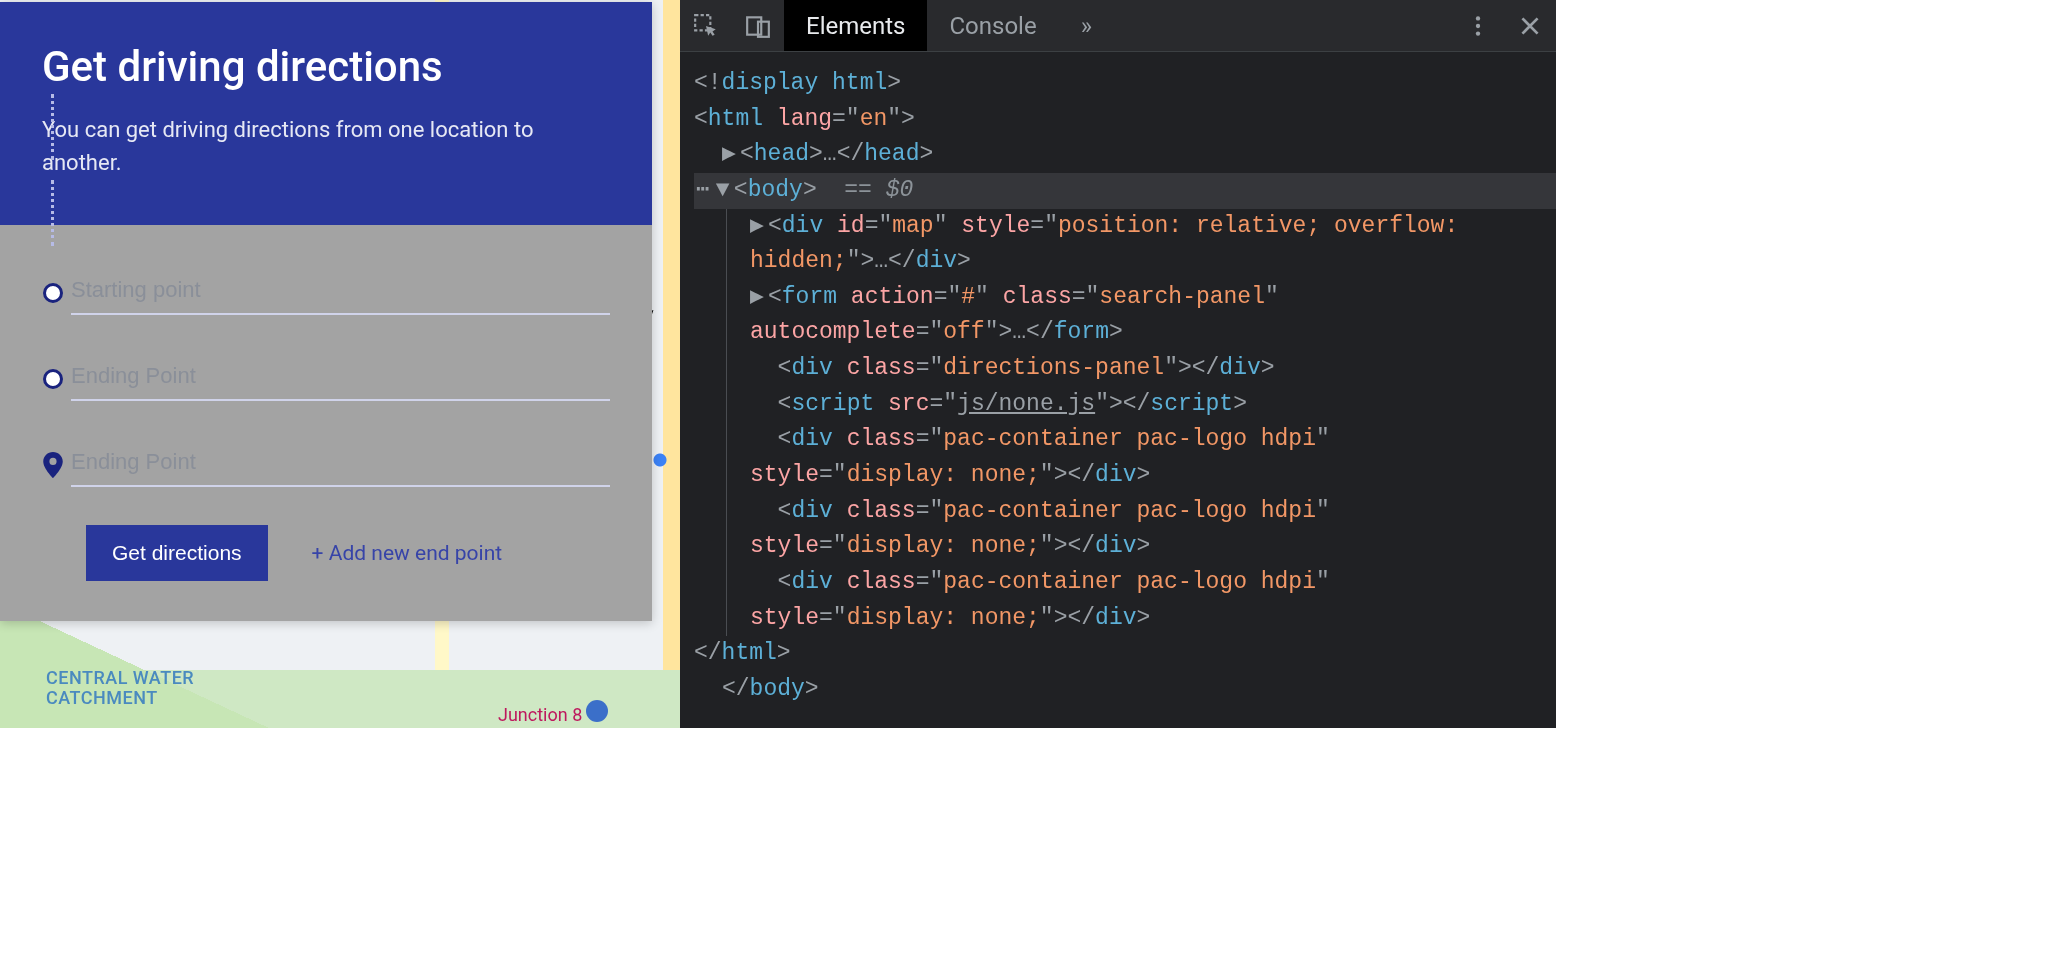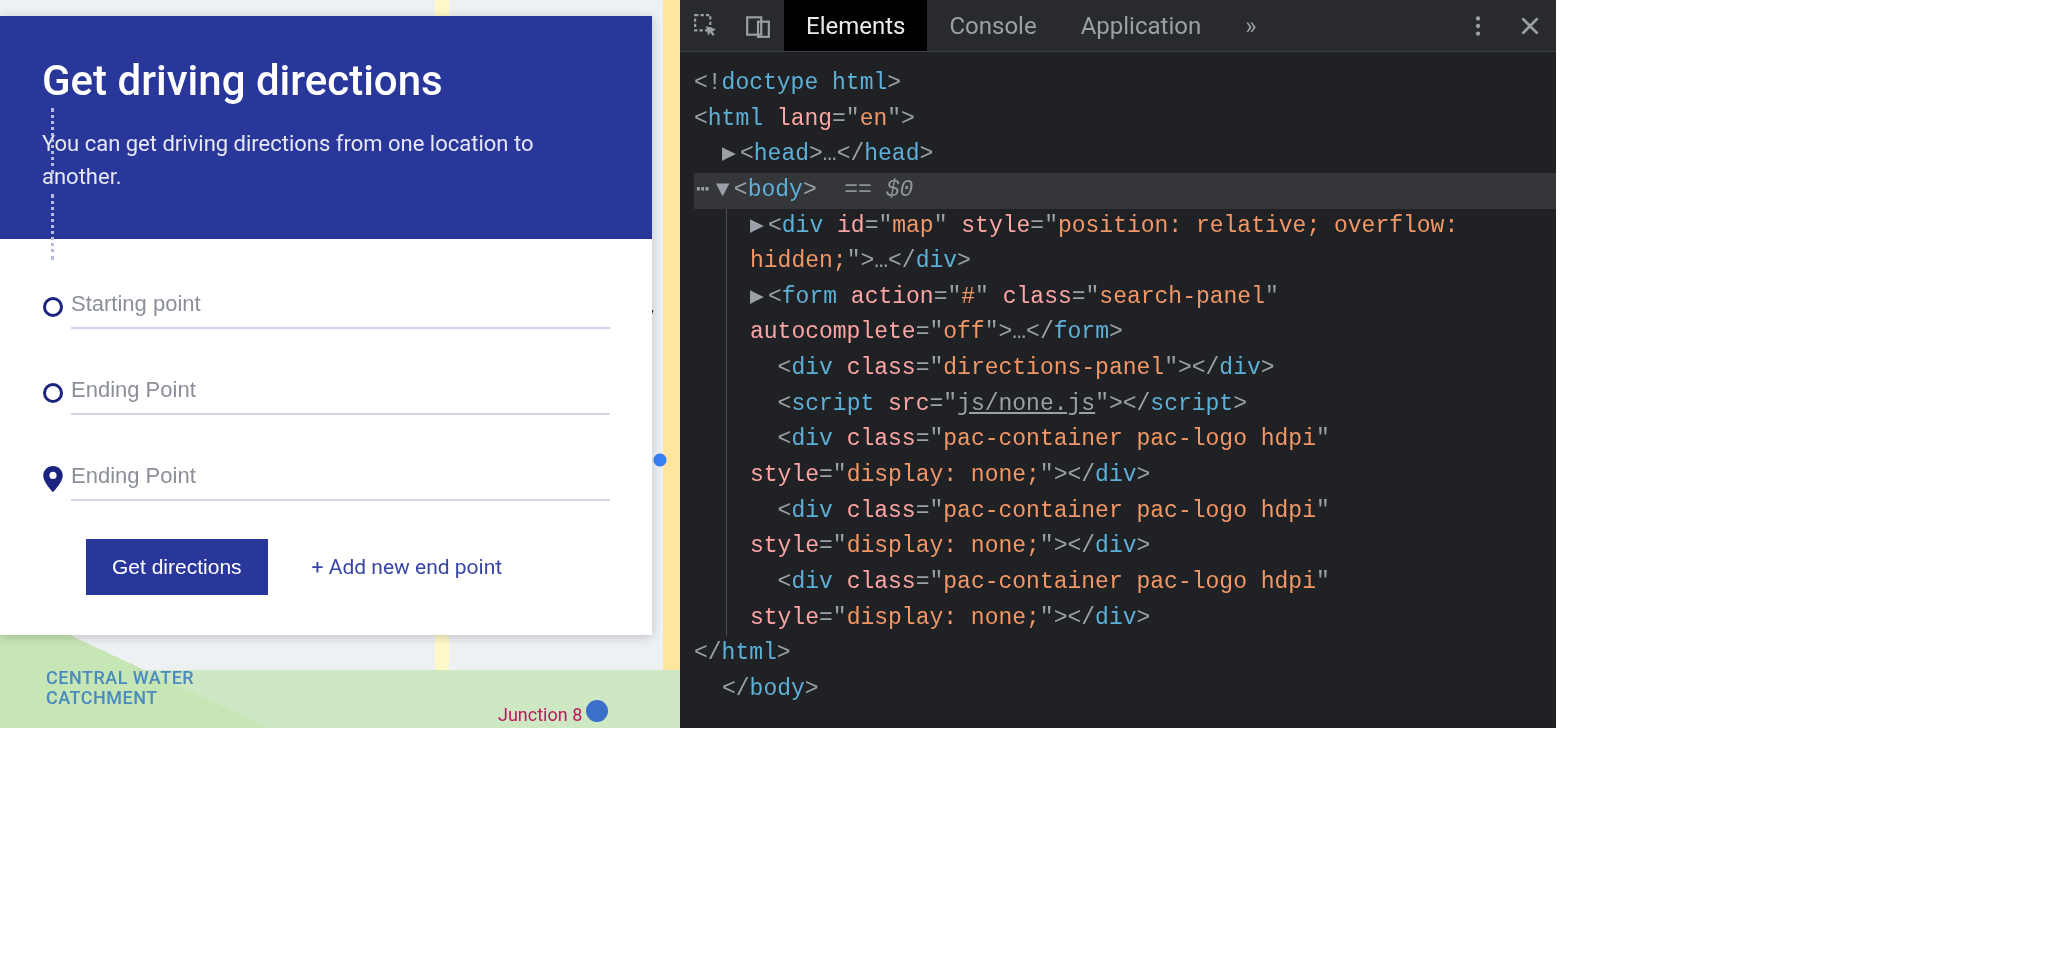--- a/index.html
+++ b/index.html
@@ -36,22 +36,22 @@
     content: "";
     position: absolute;
     border-left: 8px solid black;
     border-right: 8px solid transparent;
     border-bottom: 14px solid transparent;
     border-top: 10px solid black;
     transform: rotate(-20deg);
   }
 
   .panel {
-    position: absolute; left: 0; top: 16px; width: 652px;
-    background: #ffffff; box-shadow: 0 2px 10px rgba(0,0,0,.2);
+    position: absolute; left: 0; top: 2px; width: 652px;
+    background: #a3a3a3; box-shadow: 0 2px 10px rgba(0,0,0,.2);
   }
   .panel-header {
     background: #29379b; color: #fff; padding: 40px 42px 46px;
   }
   .panel-header h1 { font-size: 42px; font-weight: 500; margin-bottom: 22px; }
   .panel-header p  { font-size: 22px; font-weight: 400; line-height: 1.5; color: #e6e8f4; }
 
   .panel-body { padding: 36px 42px 40px; }
   .wp-row { display: flex; align-items: center; gap: 7px; position: relative; height: 64px; }
   .wp-icon { width: 22px; display: flex; justify-content: center; }
@@ -178,39 +178,38 @@
       </svg>
     </div>
     <div class="dt-iconbtn">
       <svg viewBox="0 0 24 24" fill="none" stroke="currentColor" stroke-width="2">
         <rect x="2" y="4" width="13" height="16"></rect>
           <rect x="12" y="8" width="10" height="14"></rect>
       </svg>
     </div>
     <div class="dt-tab active">Elements</div>
     <div class="dt-tab">Console</div>
-    <div class="dt-tab">Application</div>
     <div class="dt-tab">»</div>
     <div class="dt-spacer"></div>
     <div class="dt-iconbtn">
       <svg viewBox="0 0 24 24" fill="currentColor">
           <circle cx="12" cy="5" r="2"></circle>
           <circle cx="12" cy="12" r="2"></circle>
           <circle cx="12" cy="19" r="2"></circle>
         </svg>
     </div>
     <div class="dt-iconbtn">
       <svg viewBox="0 0 24 24" stroke="currentColor" stroke-width="2.5">
           <path d="M5 5l14 14M19 5L5 19"></path>
         </svg>
     </div>
   </div>
 
   <div class="dt-dom" id="dom-tree">
-      <div class="dom-line"><span class="p">&lt;!</span><span class="tg">doctype html</span><span class="p">&gt;</span></div>
+      <div class="dom-line"><span class="p">&lt;!</span><span class="tg">display html</span><span class="p">&gt;</span></div>
       <div class="dom-line"><span class="p">&lt;</span><span class="tg">html</span> <span class="at">lang</span><span class="p">="</span><span class="st">en</span><span class="p">"</span><span class="p">&gt;</span></div>
       <div class="dom-line indent1"><span class="tri">▶</span><span class="p">&lt;</span><span class="tg">head</span><span class="p">&gt;</span><span class="p">…</span><span class="p">&lt;/</span><span class="tg">head</span><span class="p">&gt;</span></div>
       <div class="sel-line">
   <span class="sel-dots">⋯</span><span class="tri">▼</span><span class="p">&lt;</span><span class="tg">body</span><span class="p">&gt;</span>&nbsp;&nbsp;<span class="eqv">== $0</span></div>
       <div class="dom-line indent2" style="white-space: pre-wrap; padding-right: 14px;"><span class="tri">▶</span><span class="p">&lt;</span><span class="tg">div</span> <span class="at">id</span><span class="p">="</span><span class="st">map</span><span class="p">"</span> <span class="at">style</span><span class="p">="</span><span class="st">position: relative; overflow: hidden;</span><span class="p">"</span><span class="p">&gt;</span><span class="p">…</span><span class="p">&lt;/</span><span class="tg">div</span><span class="p">&gt;</span></div>
       <div class="dom-line indent2" style="white-space: pre-wrap; padding-right: 14px;"><span class="tri">▶</span><span class="p">&lt;</span><span class="tg">form</span> <span class="at">action</span><span class="p">="</span><span class="st">#</span><span class="p">"</span> <span class="at">class</span><span class="p">="</span><span class="st">search-panel</span><span class="p">"</span> <span class="at">autocomplete</span><span class="p">="</span><span class="st">off</span><span class="p">"</span><span class="p">&gt;</span><span class="p">…</span><span class="p">&lt;/</span><span class="tg">form</span><span class="p">&gt;</span></div>
       <div class="dom-line indent2" style="white-space: pre-wrap; padding-right: 14px;">&nbsp;&nbsp;<span class="p">&lt;</span><span class="tg">div</span> <span class="at">class</span><span class="p">="</span><span class="st">directions-panel</span><span class="p">"</span><span class="p">&gt;</span><span class="p">&lt;/</span><span class="tg">div</span><span class="p">&gt;</span></div>
       <div class="dom-line indent2" style="white-space: pre-wrap; padding-right: 14px;">&nbsp;&nbsp;<span class="p">&lt;</span><span class="tg">script</span> <span class="at">src</span><span class="p">="</span><span class="lk">js/none.js</span><span class="p">"</span><span class="p">&gt;</span><span class="p">&lt;/</span><span class="tg">script</span><span class="p">&gt;</span></div>
       <div class="dom-line indent2" style="white-space: pre-wrap; padding-right: 14px;">&nbsp;&nbsp;<span class="p">&lt;</span><span class="tg">div</span> <span class="at">class</span><span class="p">="</span><span class="st">pac-container pac-logo hdpi</span><span class="p">"</span> <span class="at">style</span><span class="p">="</span><span class="st">display: none;</span><span class="p">"</span><span class="p">&gt;</span><span class="p">&lt;/</span><span class="tg">div</span><span class="p">&gt;</span></div>
       <div class="dom-line indent2" style="white-space: pre-wrap; padding-right: 14px;">&nbsp;&nbsp;<span class="p">&lt;</span><span class="tg">div</span> <span class="at">class</span><span class="p">="</span><span class="st">pac-container pac-logo hdpi</span><span class="p">"</span> <span class="at">style</span><span class="p">="</span><span class="st">display: none;</span><span class="p">"</span><span class="p">&gt;</span><span class="p">&lt;/</span><span class="tg">div</span><span class="p">&gt;</span></div>

